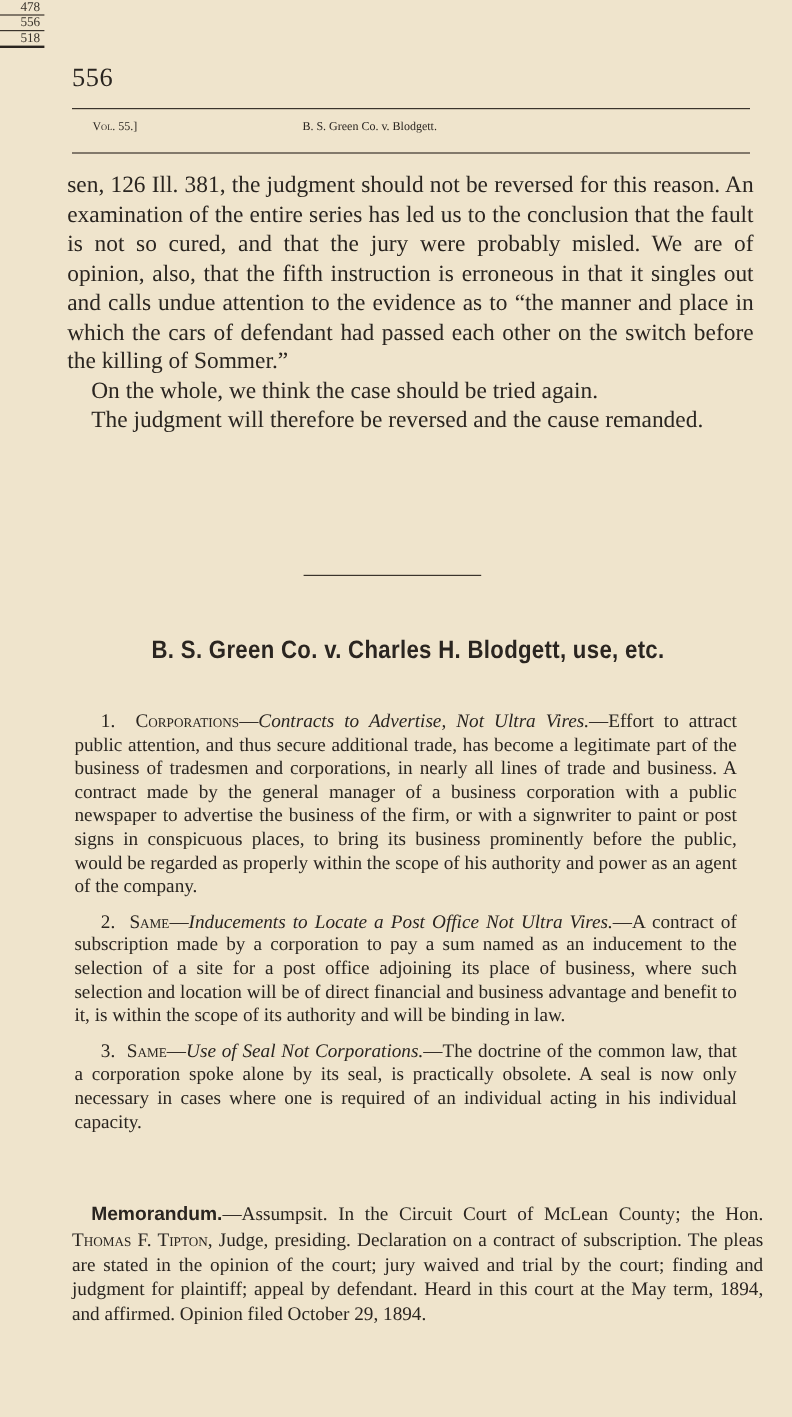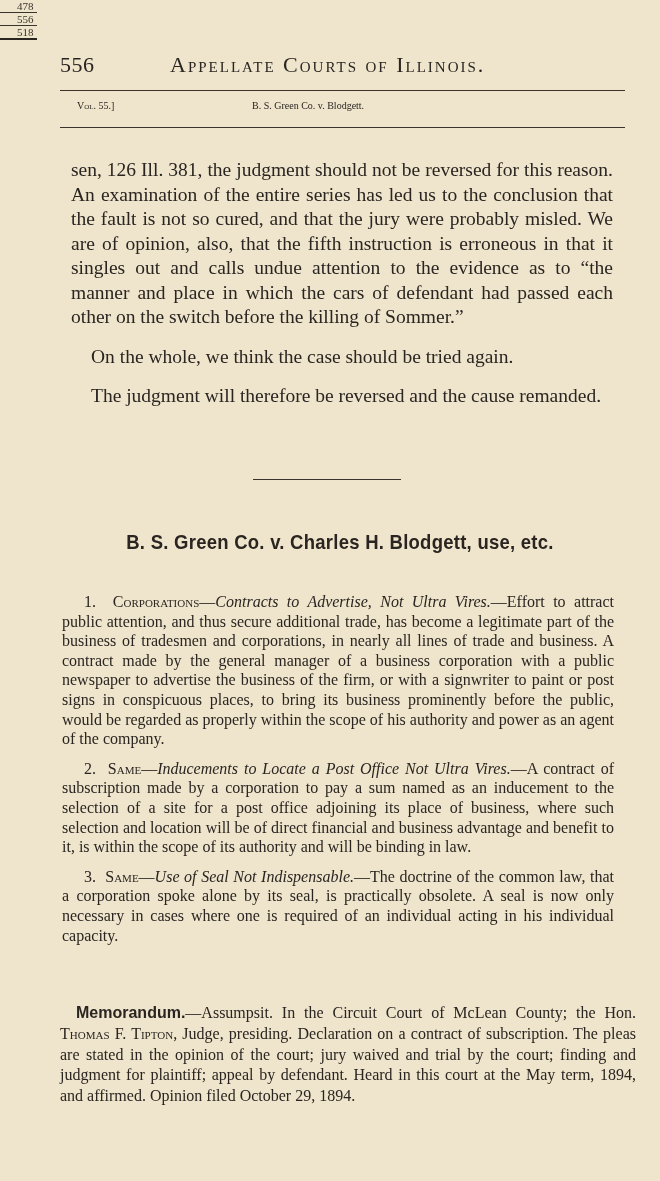--- a/index.html
+++ b/index.html
@@ -27,21 +27,21 @@
   .subhead {
     position:absolute; left:77px; top:100px; width:565px;
     font-size:10px; display:flex;
   }
   .vol { font-variant:small-caps; width:175px; }
   .rule2 { position:absolute; left:60px; top:127px; width:565px; height:1px; background:#3a342c; }
   .body-text {
     position:absolute; left:56px; top:143px; width:572px;
     font-size:19.5px; line-height:24.5px; text-align:justify;
   }
-  .body-text p { margin:15px; }
+  .body-text p { margin:0; }
   .body-text p.indent { text-indent:20px; }
   .sep { position:absolute; left:253px; top:479px; width:148px; height:1px; background:#3a342c; }
   .case-title {
     position:absolute; left:60px; top:530px; width:560px; text-align:center;
     font-size:21px; font-weight:bold; font-family:"Liberation Sans", sans-serif;
     letter-spacing:0.3px; transform:scaleX(0.88);
   }
   .headnotes {
     position:absolute; left:52px; top:582px; width:572px;
     font-size:16px; line-height:19.6px; text-align:justify;
@@ -59,21 +59,20 @@
 <body>
 
 <div class="margin-nums">
   <div>478</div>
   <div>556</div>
   <div>518</div>
 </div>
 
 <div class="running-head">
   <span class="page-no">556</span>
-  <span class="rh-title">Appellate Courts of Illinois.</span>
 </div>
 <div class="rule1"></div>
 <div class="subhead">
   <span class="vol">Vol. 55.]</span>
   <span>B. S. Green Co. v. Blodgett.</span>
 </div>
 <div class="rule2"></div>
 
 <div class="body-text">
   <p>sen, 126 Ill. 381, the judgment should not be reversed for this reason. An examination of the entire series has led us to the conclusion that the fault is not so cured, and that the jury were probably misled. We are of opinion, also, that the fifth instruction is erroneous in that it singles out and calls undue attention to the evidence as to “the manner and place in which the cars of defendant had passed each other on the switch before the killing of Sommer.”</p>
@@ -89,19 +88,19 @@
   <p>
     <span>1.</span>&nbsp;
     <span class="sc">Corporations</span>—<i>Contracts to Advertise, Not Ultra Vires.</i>—<span>Effort to attract public attention, and thus secure additional trade, has become a legitimate part of the business of tradesmen and corporations, in nearly all lines of trade and business. A contract made by the general manager of a business corporation with a public newspaper to advertise the business of the firm, or with a signwriter to paint or post signs in conspicuous places, to bring its business prominently before the public, would be regarded as properly within the scope of his authority and power as an agent of the company.</span>
   </p>
   <p>
     <span>2.</span>&nbsp;
     <span class="sc">Same</span>—<i>Inducements to Locate a Post Office Not Ultra Vires.</i>—<span>A contract of subscription made by a corporation to pay a sum named as an inducement to the selection of a site for a post office adjoining its place of business, where such selection and location will be of direct financial and business advantage and benefit to it, is within the scope of its authority and will be binding in law.</span>
   </p>
   <p>
     <span>3.</span>&nbsp;
-    <span class="sc">Same</span>—<i>Use of Seal Not Indispensable.</i>—<span>The doctrine of the common law, that a corporation spoke alone by its seal, is practically obsolete. A seal is now only necessary in cases where one is required of an individual acting in his individual capacity.</span>
+    <span class="sc">Same</span>—<i>Use of Seal Not Corporations.</i>—<span>The doctrine of the common law, that a corporation spoke alone by its seal, is practically obsolete. A seal is now only necessary in cases where one is required of an individual acting in his individual capacity.</span>
   </p>
 </div>
 
 <div class="memo">
   <p><b>Memorandum.</b><span>—Assumpsit. In the Circuit Court of McLean County; the Hon. </span><span class="sc">Thomas F. Tipton</span><span>, Judge, presiding. Declaration on a contract of subscription. The pleas are stated in the opinion of the court; jury waived and trial by the court; finding and judgment for plaintiff; appeal by defendant. Heard in this court at the May term, 1894, and affirmed. Opinion filed October 29, 1894.</span></p>
 </div>
 
 </body></html>

